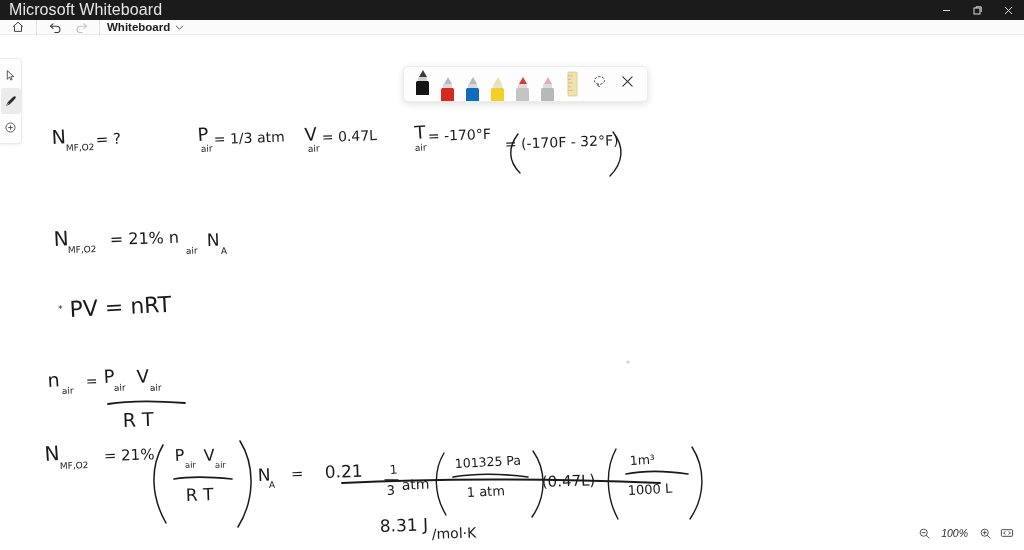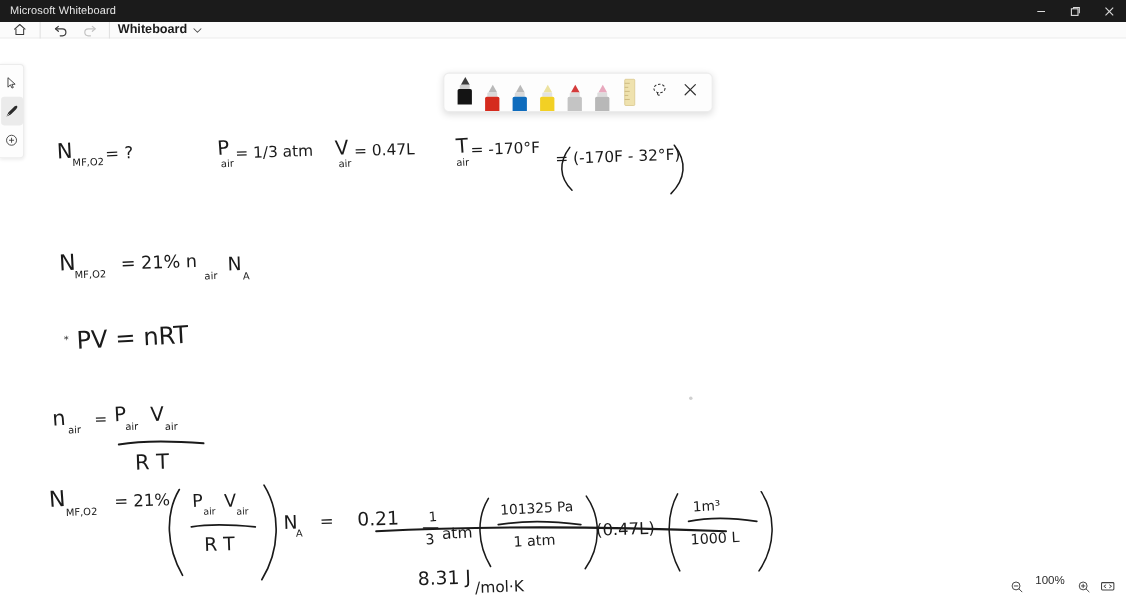--- a/index.html
+++ b/index.html
@@ -11,21 +11,21 @@
   }
   #app { position:relative; width:1024px; height:550px; }
 
   
   .titlebar {
     position:absolute; top:0; left:0; width:1024px; height:20px;
     background:#1b1b1b; color:#e8e8e8;
     display:flex; align-items:center;
   }
   .titlebar .apptitle {
-    font-size:10px; padding-left:9px; letter-spacing:.1px;
+    font-size:16px; padding-left:9px; letter-spacing:.1px;
     color:#e6e6e6; white-space:nowrap;
   }
   .wincontrols { margin-left:auto; display:flex; height:20px; }
   .wincontrols .wbtn {
     width:31px; height:20px; display:flex; align-items:center; justify-content:center;
     color:#dcdcdc;
   }
   .wincontrols .wbtn svg { display:block; }
 
   
@@ -110,21 +110,21 @@
     pointer-events:none;
   }
   .ink text, .ink tspan {
     font-family:"DejaVu Sans", sans-serif;
     fill:#1a1a1a;
   }
 
   
   .zoombar {
     position:absolute; right:6px; bottom:6px; height:22px;
-    display:flex; align-items:flex-start;
+    display:flex; align-items:center;font-style:italic;
   }
   .zbtn {
     width:22px; height:22px; display:flex; align-items:center; justify-content:center;
     color:#424242; border-radius:3px;
   }
   .zlevel {
     font-size:10.5px; color:#2b2b2b; padding:0 6px; min-width:34px; text-align:center;
     white-space:nowrap;
   }
 </style>

